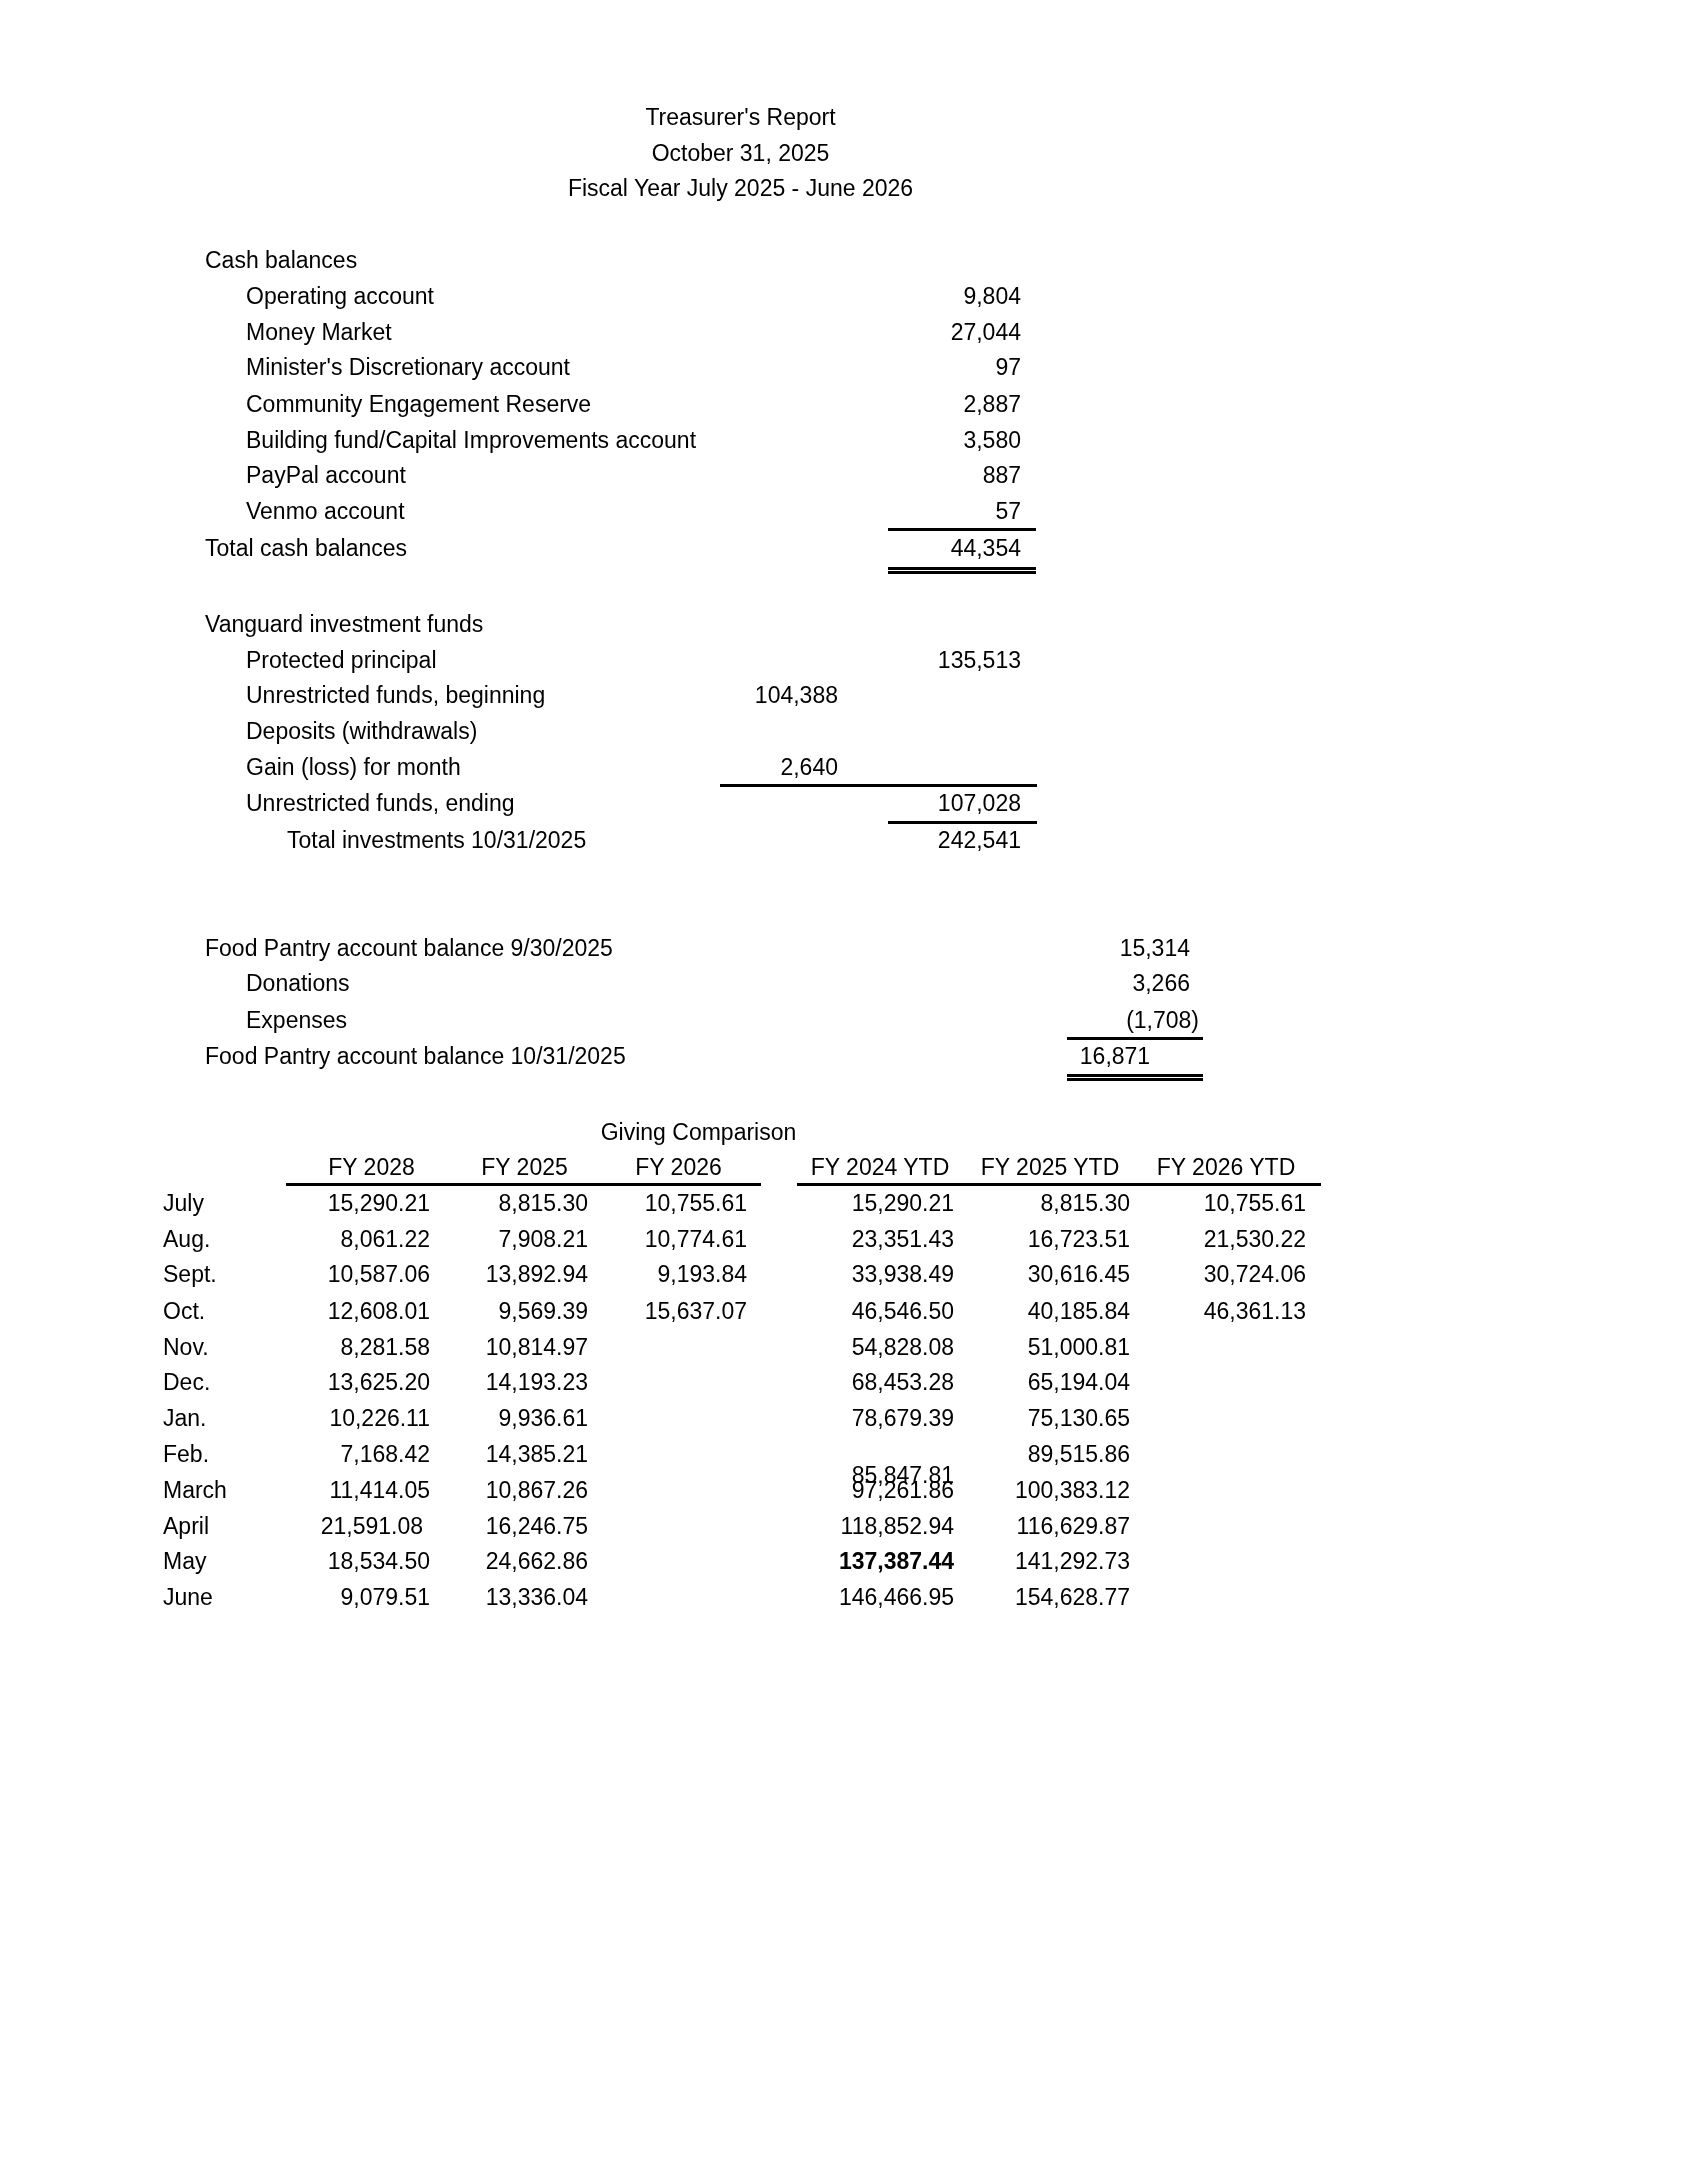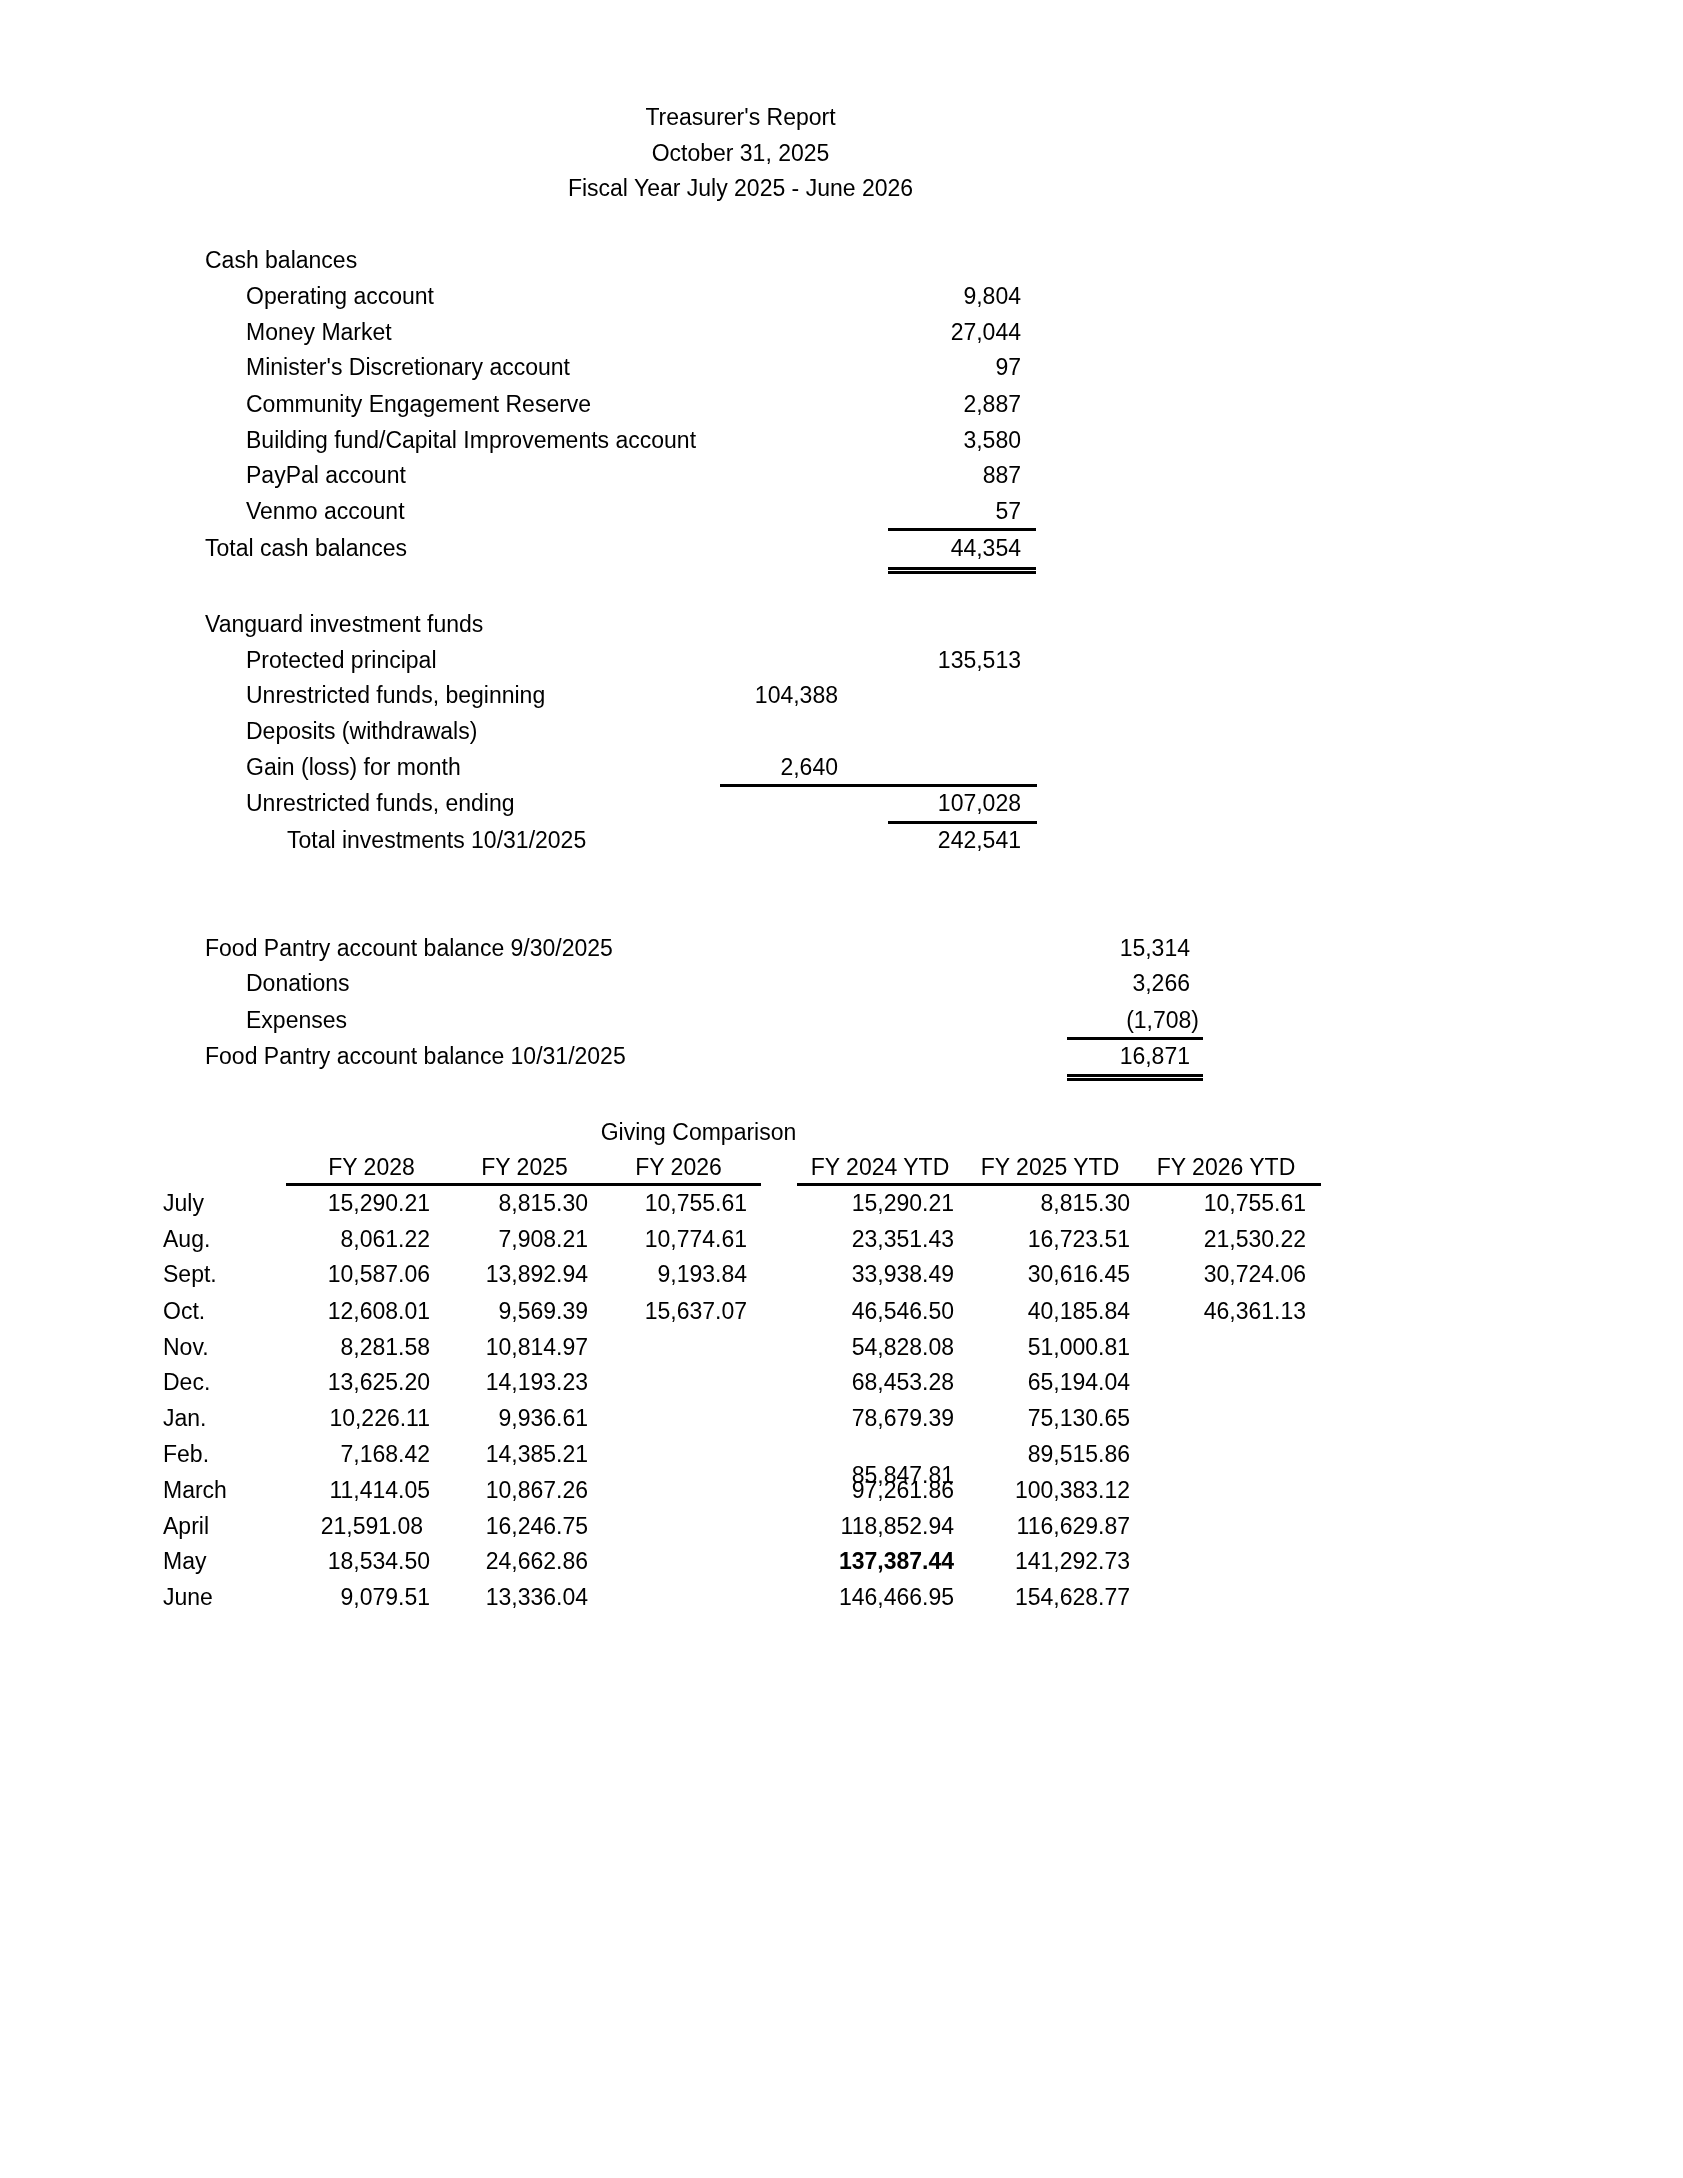--- a/index.html
+++ b/index.html
@@ -109,21 +109,21 @@
 
   <div class="t" style="left:246px;top:968px;">Donations</div>
   <div class="t r" style="left:1040px;width:150px;top:968px;">3,266</div>
 
   <div class="t" style="left:246px;top:1005px;">Expenses</div>
   <div class="t r" style="left:1040px;width:159px;top:1005px;">(1,708)</div>
 
   <div class="hr" style="left:1067px;width:136px;top:1037px;"></div>
 
   <div class="t" style="left:205px;top:1041px;">Food Pantry account balance 10/31/2025</div>
-  <div class="t r" style="left:1040px;width:150px;top:1041px;">16,871</div>
+  <div class="t r" style="left:1040px;width:150px;top:1041px;text-align:center;">16,871</div>
 
   <div class="dbl" style="left:1067px;width:136px;top:1074px;"></div>
 </div>
 
 <div>
   <div class="t c" style="left:525px;width:347px;top:1117px;">Giving Comparison</div>
 
   <div class="t c" style="left:297px;width:149px;top:1152px;">FY 2028</div>
   <div class="t c" style="left:450px;width:149px;top:1152px;">FY 2025</div>
   <div class="t c" style="left:604px;width:149px;top:1152px;">FY 2026</div>

